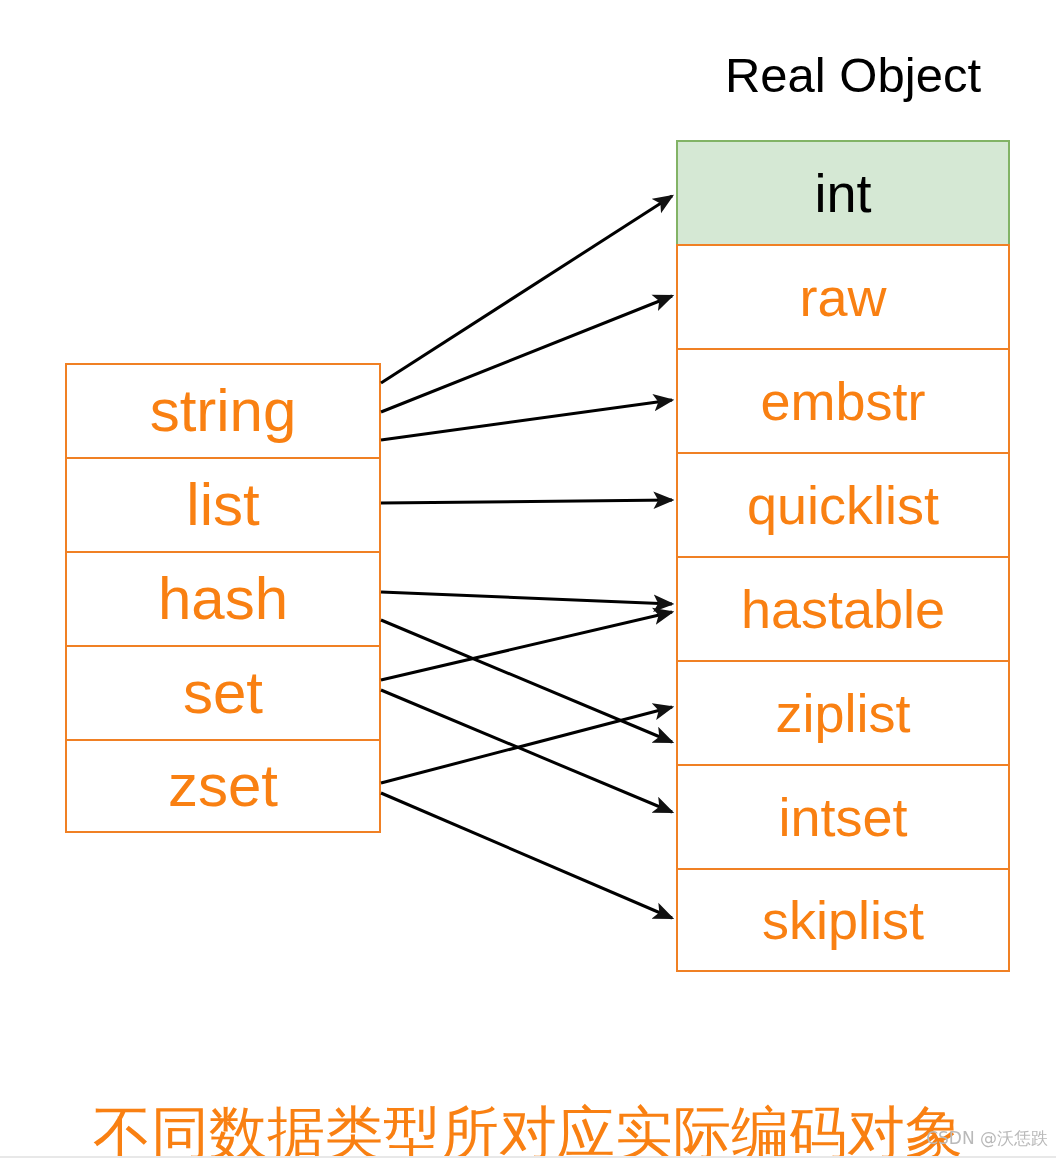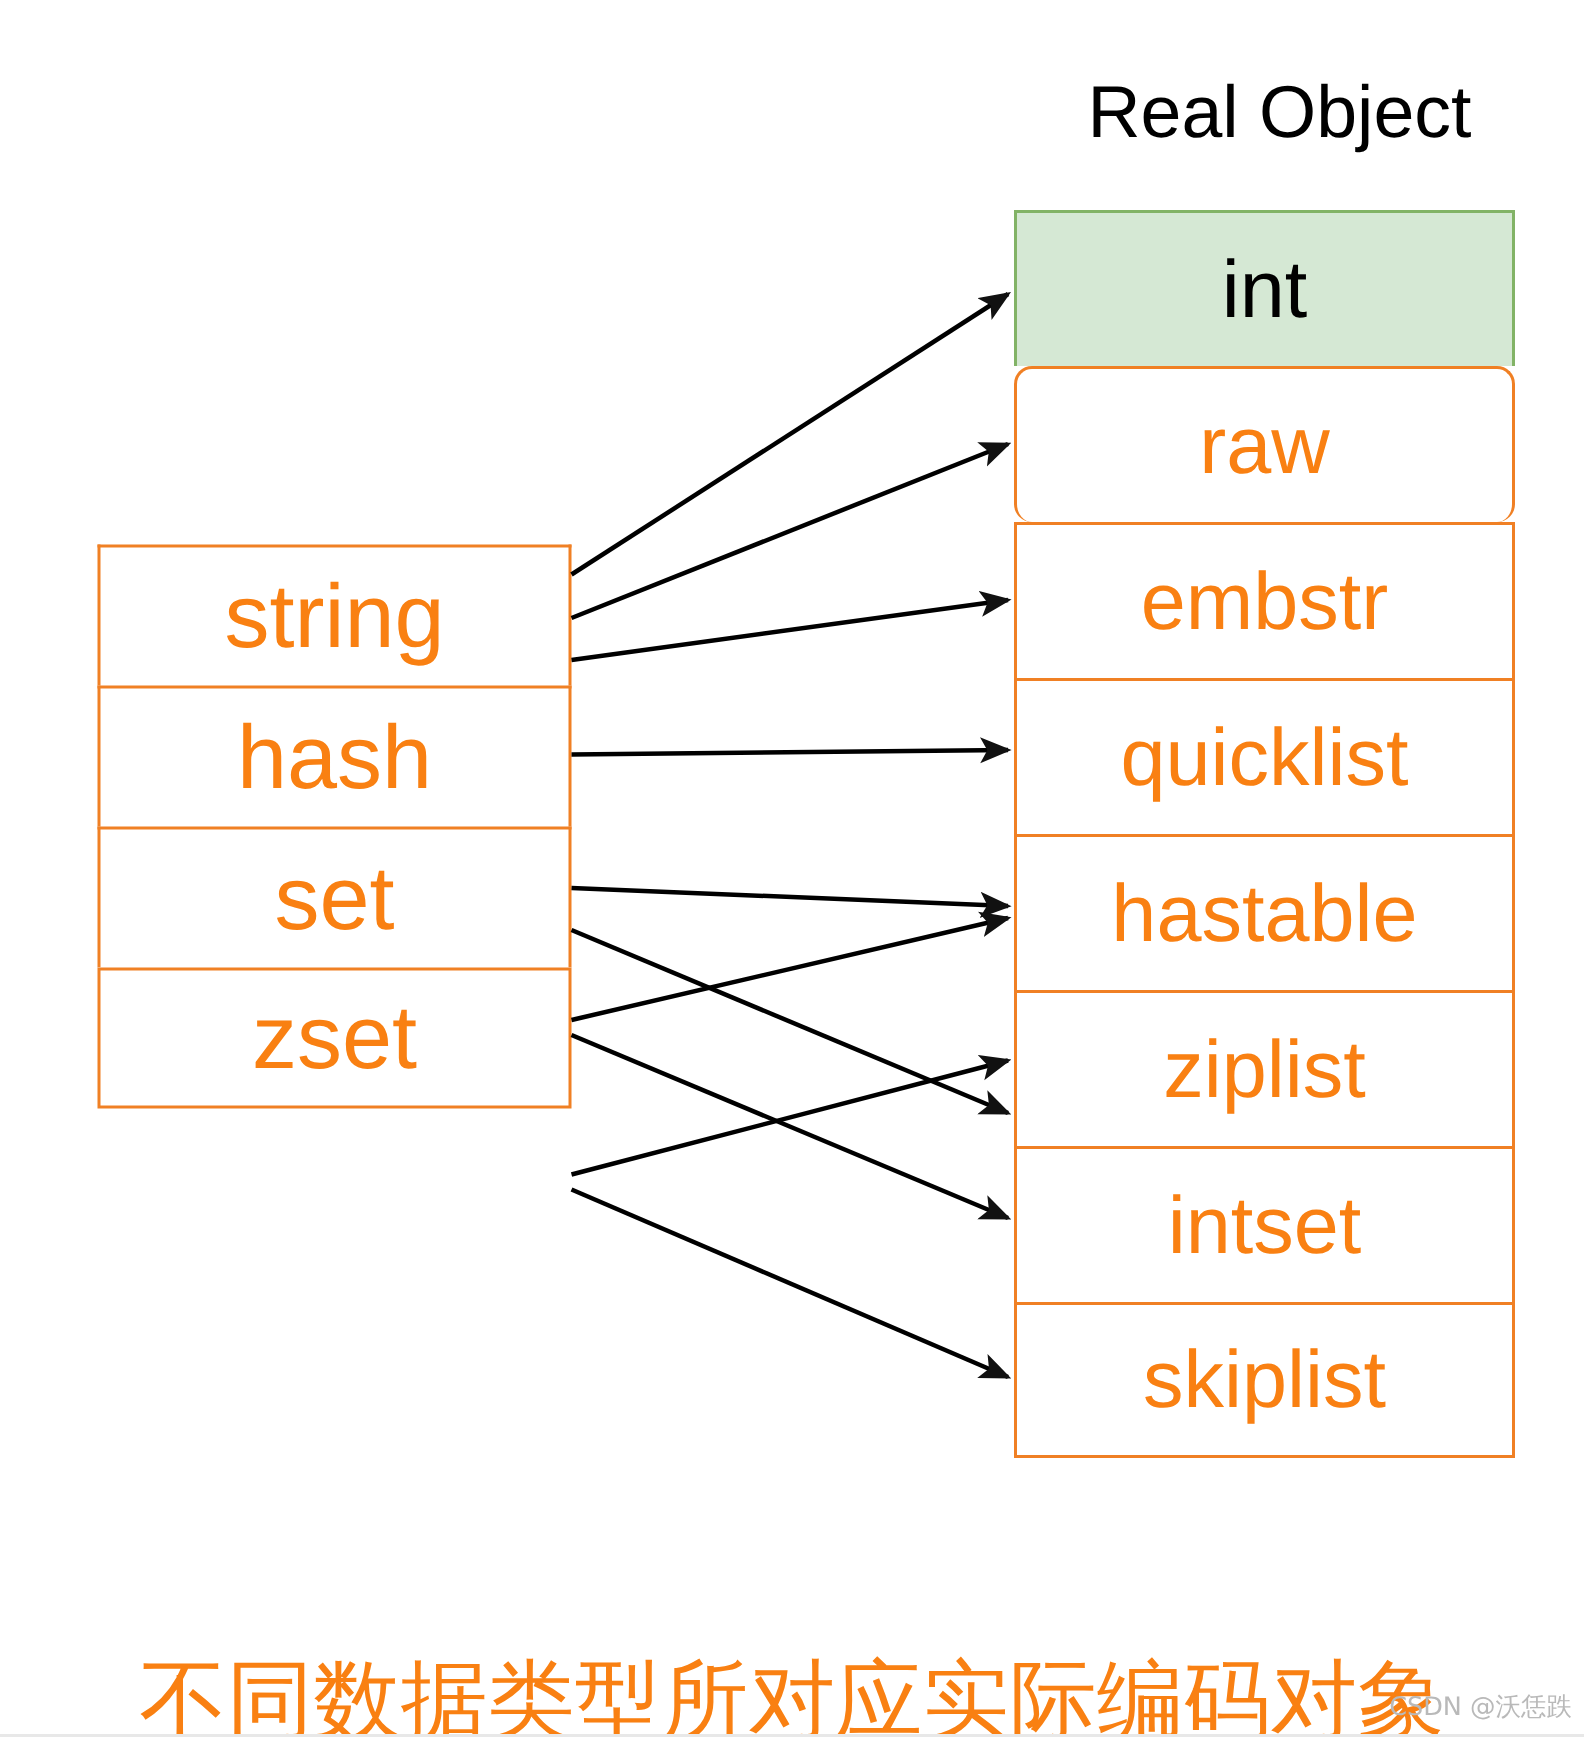--- a/index.html
+++ b/index.html
@@ -78,21 +78,20 @@
     line-height: 54px;
   }
   #right-column .cell.highlight {
     background: #D5E8D4;
     border-color: #82B366;
     color: #000000;
   }
   
   #right-column .cell.after-highlight {
     border-top-color: #F08024;
-    border-radius: 12px;
   }
   
   #arrow-layer {
     position: absolute;
     left: 0;
     top: 0;
     width: 1056px;
     height: 1158px;
     pointer-events: none;
   }
@@ -133,20 +132,23 @@
 </head>
 <body>
 
 <div id="canvas">
 
   <div class="real-object-title">Real Object</div>
 
   <div class="col" id="left-column">
       <div class="cell">
         <span>string</span>
+      </div>
+      <div class="cell">
+        <span>list</span>
       </div>
       <div class="cell">
         <span>hash</span>
       </div>
       <div class="cell">
         <span>set</span>
       </div>
       <div class="cell">
         <span>zset</span>
       </div>

